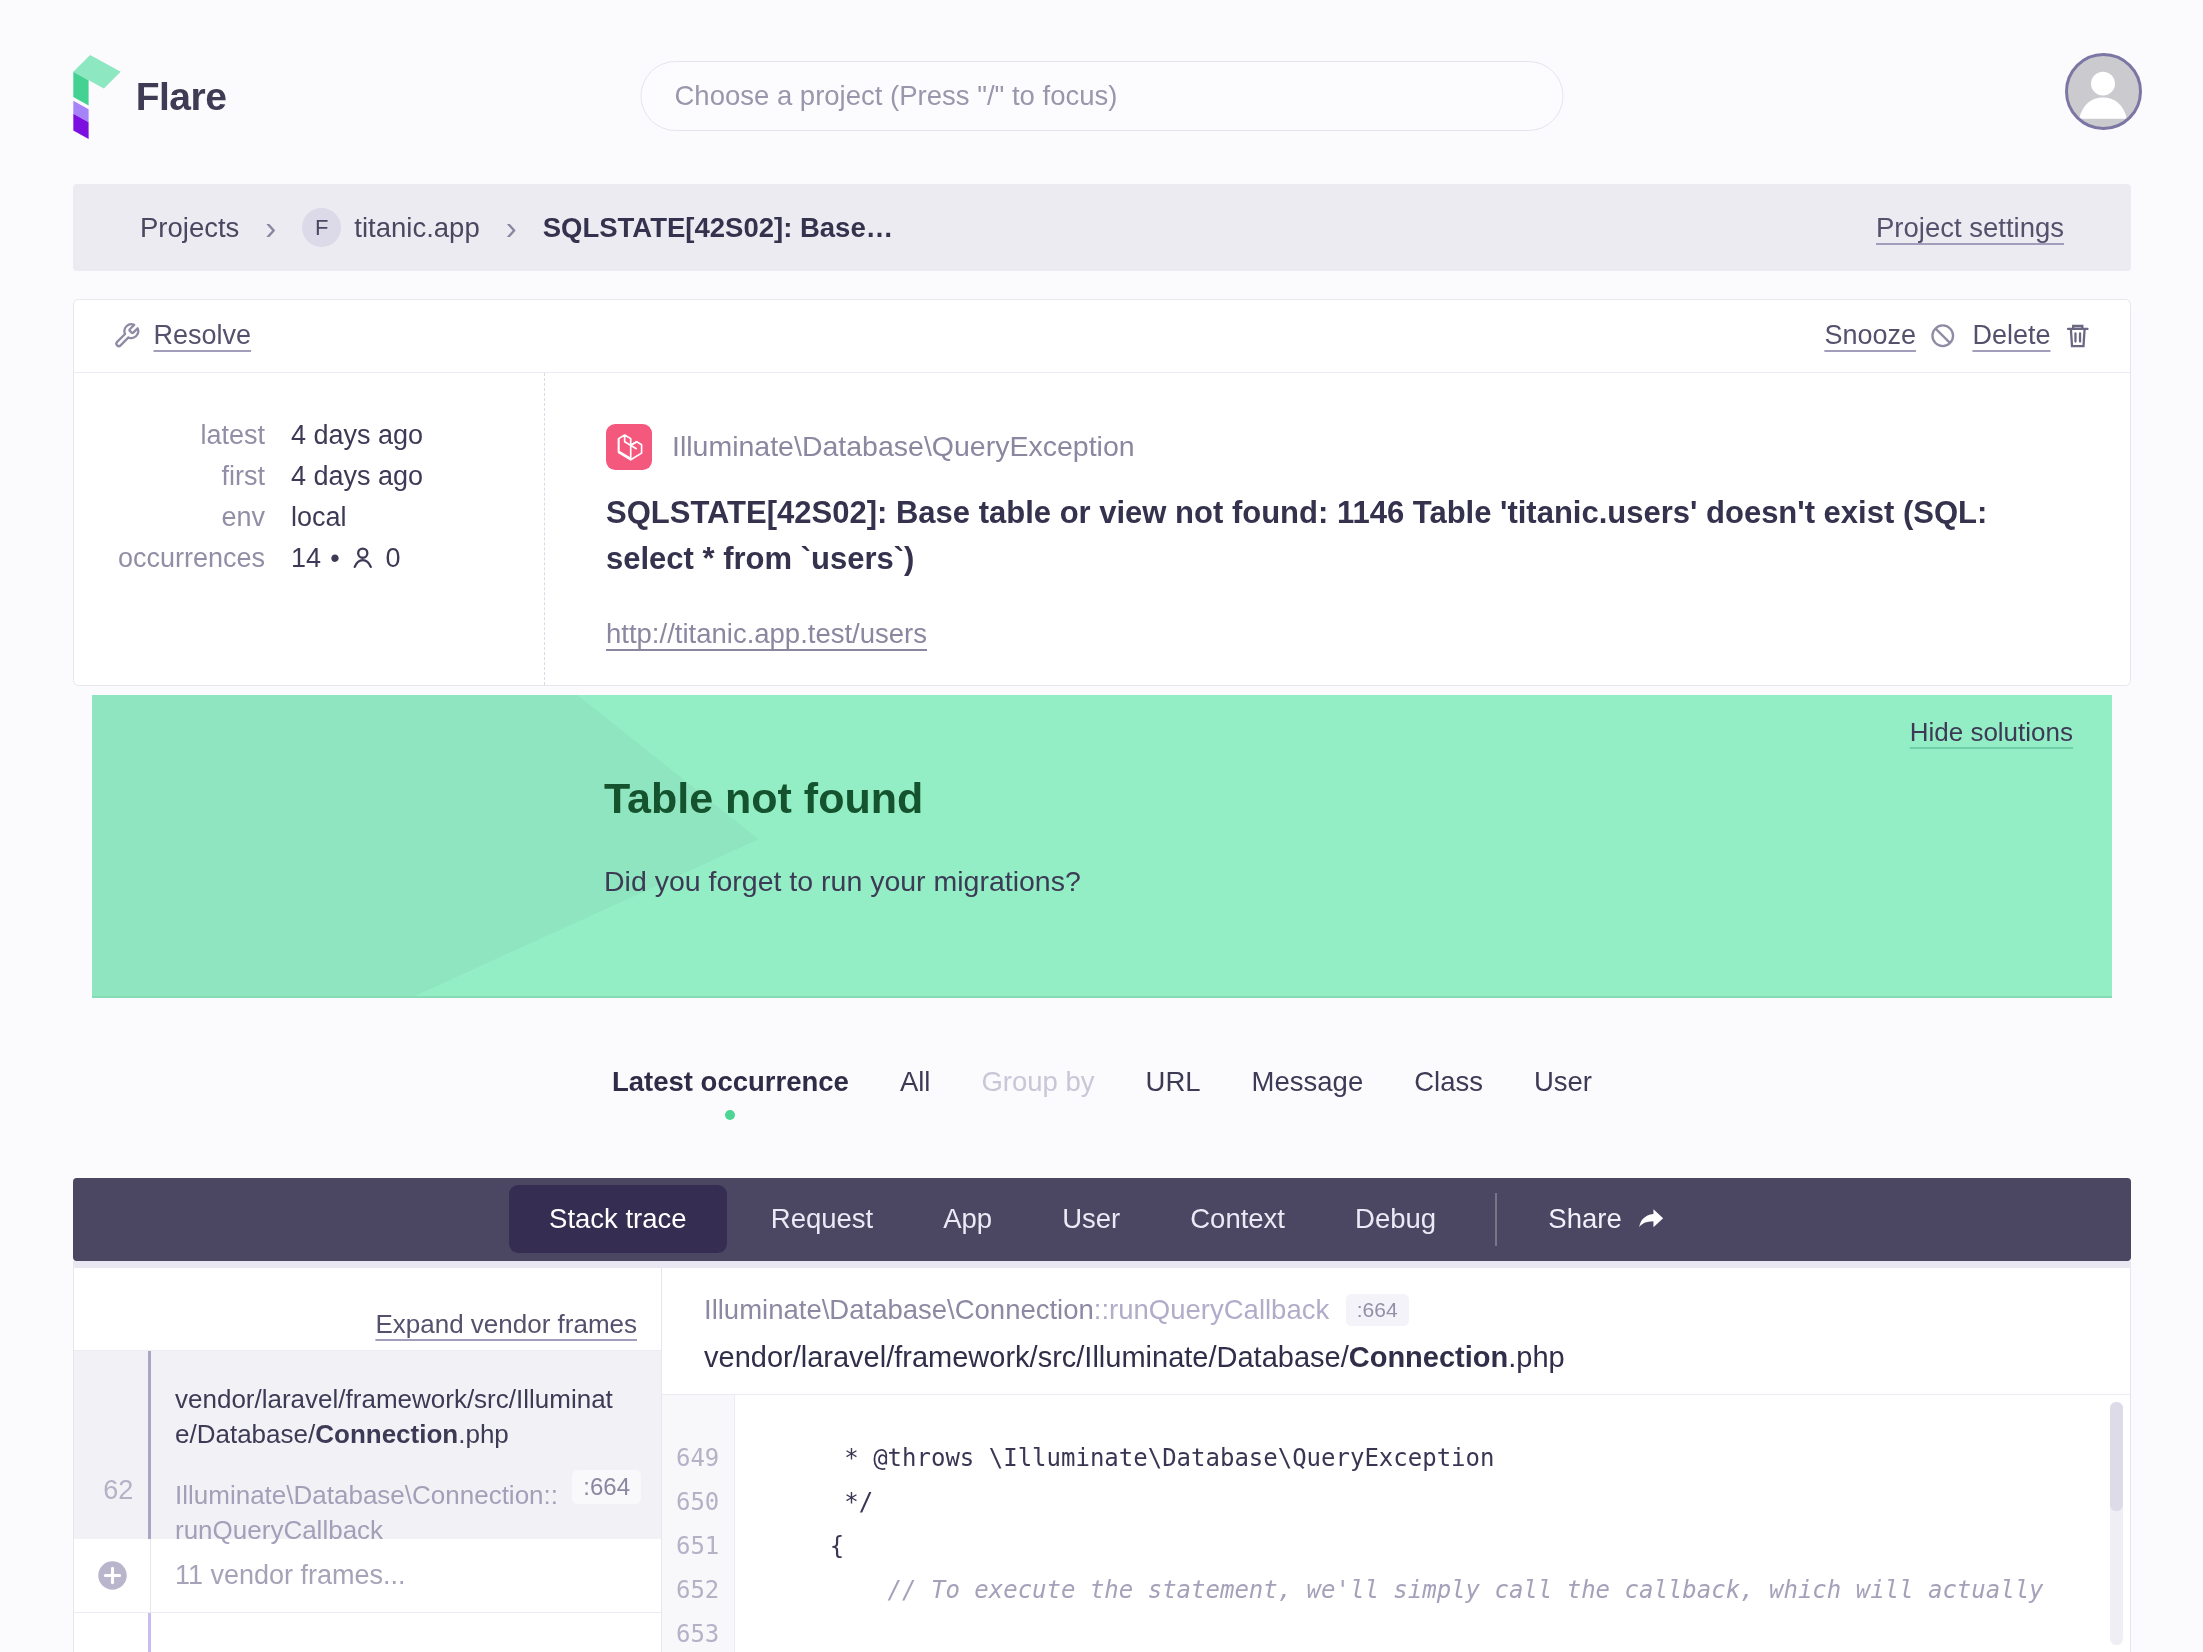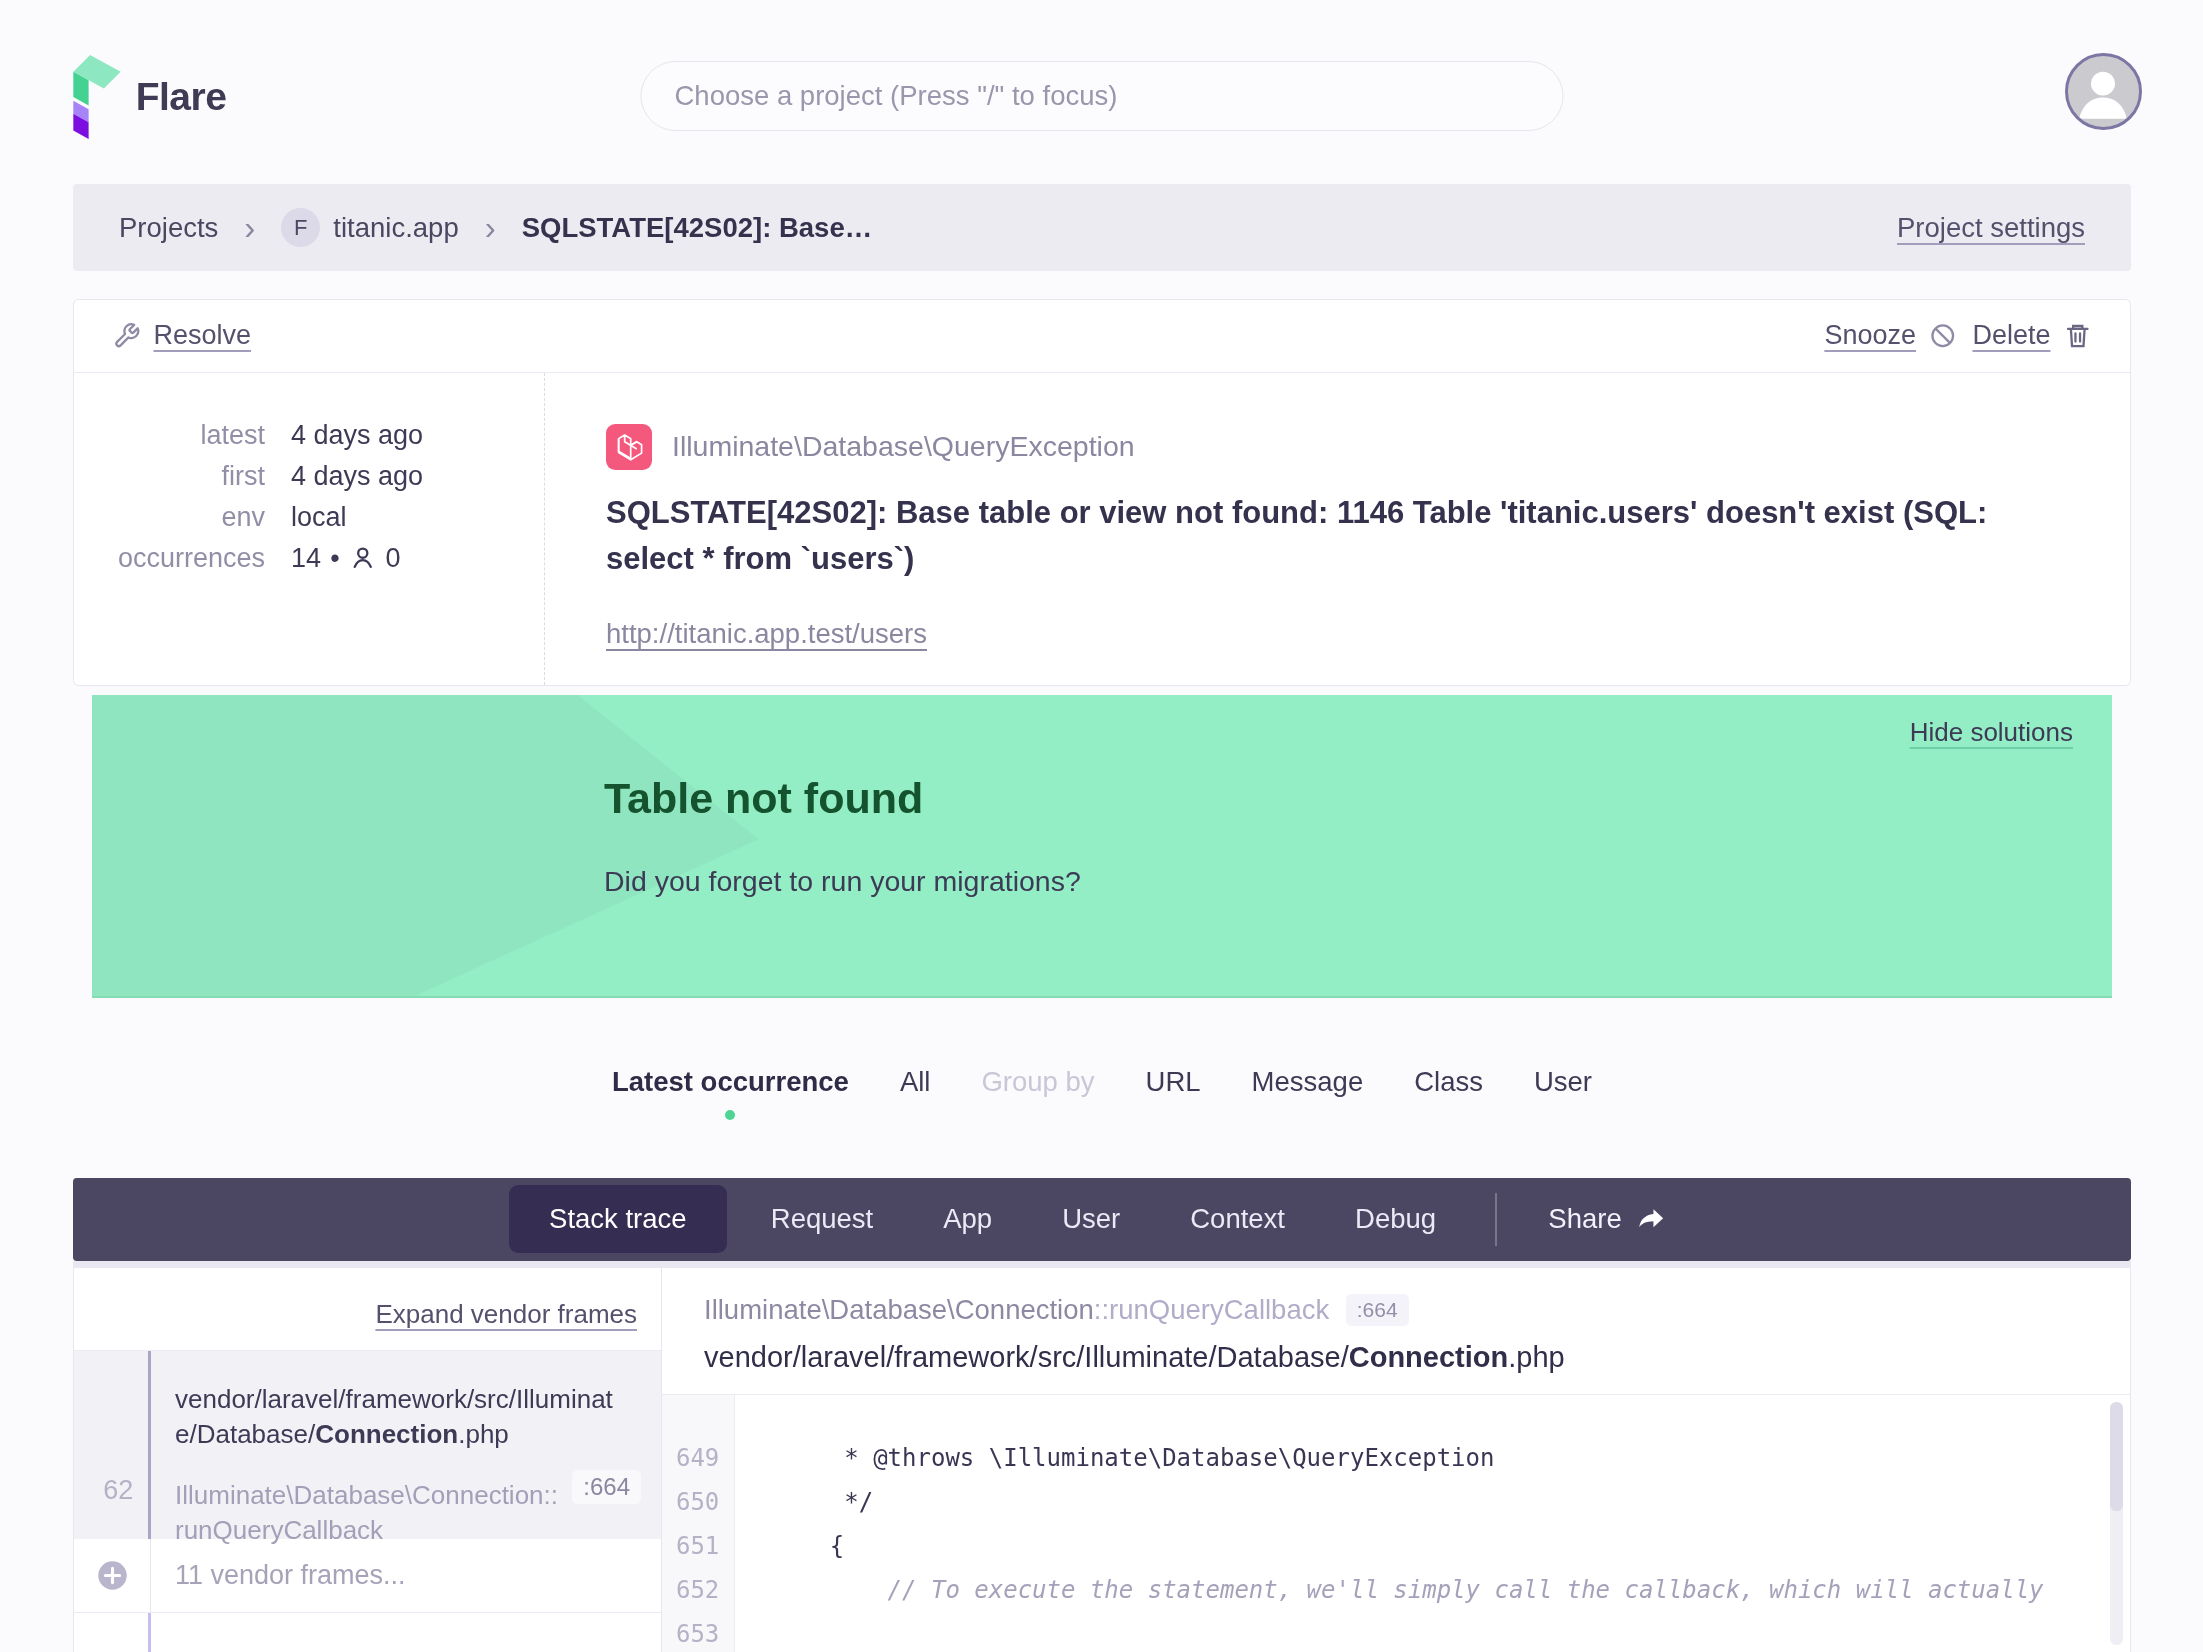--- a/index.html
+++ b/index.html
@@ -19,21 +19,21 @@
     border: 1.8px solid #e6e4ee; background: #fcfcfe;
     font-size: 27.5px; color: #6b6783; padding: 0 33px;
     font-family: "Liberation Sans", sans-serif; outline: none;
   }
   .search-input::placeholder { color: #9a96ac; }
   .avatar { position: absolute; right: 62px; top: 53px; width: 77px; height: 77px;
     border-radius: 50%; border: 3.7px solid #7b76a3; background: #cbcbcf; overflow: hidden; }
   
   .breadcrumb-bar {
     margin: 0 73px; height: 87px; background: #edebf2; border-radius: 3.7px;
-    display: flex; align-items: center; justify-content: space-between; padding: 0 46px;
+    display: flex; align-items: center; justify-content: space-between; padding: 0 67px;
   }
   .crumbs { display: flex; align-items: center; gap: 26px; font-size: 27.5px; color: #4b4760; }
   .crumb-sep { color: #8b87a0; font-size: 33px; line-height: 27.5px; }
   .proj-crumb { display: flex; align-items: center; gap: 13px; }
   .proj-badge { width: 39px; height: 39px; border-radius: 50%; background: #dcd9e8;
     display: flex; align-items: center; justify-content: center; font-size: 22px; color: #4b4662; }
   .crumb-current { font-weight: 700; color: #35324e; }
   .settings-link { font-size: 27.5px; color: #55506c; text-decoration: underline; text-underline-offset: 5.5px; text-decoration-color: #a19dbb; cursor: pointer; }
   
   .error-card { margin: 27.5px 73px 0; background: #fff; border: 0.9px solid #e7e5ee; border-radius: 5.5px; }
@@ -77,21 +77,21 @@
   .detail-nav { margin: 77px 73px 0; height: 83px; background: #4b4662; border-radius: 3.7px;
     display: flex; align-items: center; justify-content: center; }
   .dtab { padding: 0 35px; font-size: 27.5px; color: #ece9f7; height: 100%; display: flex; align-items: center; cursor: pointer; }
   .dtab.active { background: #362e52; border-radius: 9.2px; height: 68px; padding: 0 40px; margin-right: 9.2px; color: #ffffff; }
   .nav-divider { width: 1.8px; height: 53px; background: rgba(255,255,255,0.25); margin: 0 24px; }
   .share-tab { display: flex; align-items: center; gap: 14.7px; padding: 0 27.5px; font-size: 27.5px; color: #f2f0fa; cursor: pointer; height: 100%; }
   .trace-gap { margin: 0 73px; height: 7.3px; background: #e9e7f2; }
   
   .trace { margin: 0 73px; height: 385px; display: flex; background: #fff; border: 0.9px solid #e7e5ee; border-top: none; overflow: hidden; }
   .frames { width: 588px; flex: none; border-right: 0.9px solid #e7e5ee; display: flex; flex-direction: column; }
-  .frames-head { height: 83px; flex: none; display: flex; justify-content: flex-end; align-items: flex-start;
+  .frames-head { height: 83px; flex: none; display: flex; justify-content: flex-end; align-items: center;
     padding: 31px 24px 0 0; border-bottom: 0.9px solid #eceaf2; }
   .expand-link { font-size: 26px; color: #55506c; text-decoration: underline; text-underline-offset: 6.4px; text-decoration-color: #a19dbb; cursor: pointer; }
   .frame { display: flex; }
   .frame.selected { height: 188px; flex: none; background: #f2f1f6; cursor: pointer; }
   .fgutter { width: 77px; flex: none; display: flex; align-items: flex-end; justify-content: flex-end;
     padding: 0 14.7px 33px 0; font-size: 27px; color: #b5b1c6; border-right: 0.9px solid #e7e5ee; }
   .frame.selected .fgutter { border-right: 3.7px solid #aaa5c4; }
   .fcontent { flex: 1; position: relative; padding: 31px 22px 0 24px; }
   .fpath { font-size: 26px; line-height: 35px; color: #3d3a55; max-width: 441px; overflow-wrap: anywhere; }
   .fmethod { margin-top: 26px; font-size: 26px; line-height: 35px; color: #a39fb8; max-width: 386px; overflow-wrap: anywhere; }

